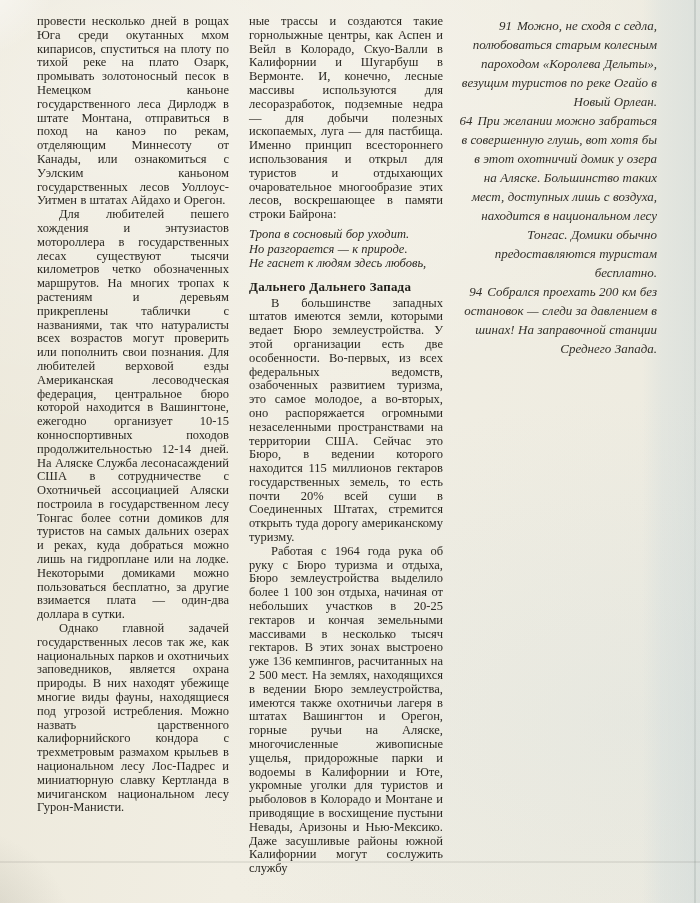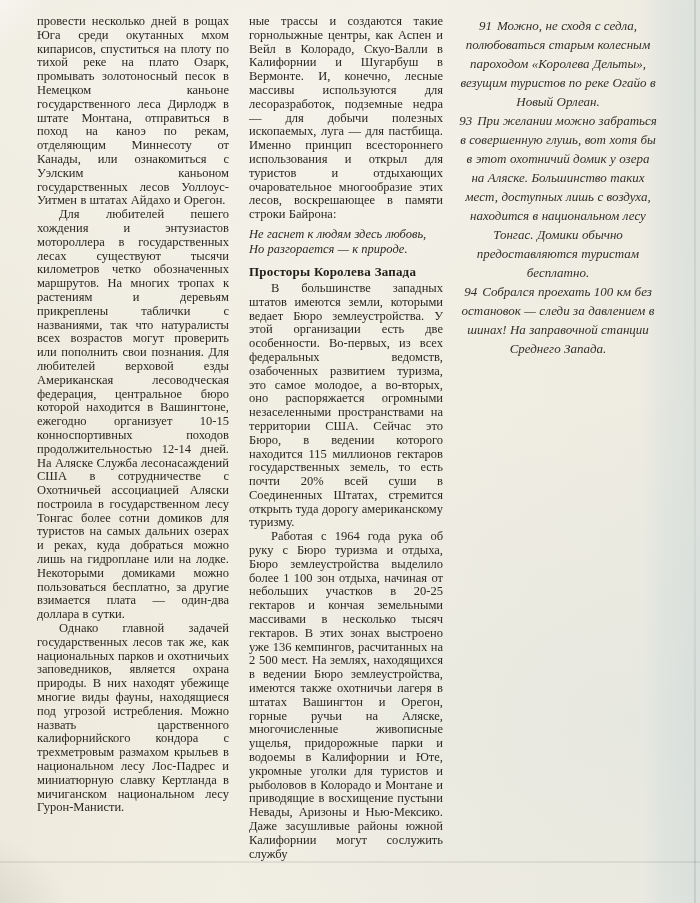--- a/index.html
+++ b/index.html
@@ -46,21 +46,21 @@
     text-align: justify;
     hyphens: auto; -webkit-hyphens: auto;
     word-spacing: 0.2px;
   }
   .col1 { left: 37px;  width: 192px; }
   .col2 { left: 249px; width: 194px; }
   .col3 {
     left: 459px; width: 198px; top: 16px;
     font-style: italic;
     font-size: 13px; line-height: 19px;
-    text-align: center;
+    text-align: right;
     color: #32302a;
   }
   p.body { margin: 0; text-indent: 22px; }
   p.body.cont { text-indent: 0; }
 
   .poem { margin: 5px 0 7px 0; font-style: italic; }
   .poem-line { line-height: 14.6px; white-space: nowrap; }
 
   .heading {
     font-weight: bold;
@@ -91,34 +91,35 @@
 
   <div class="col col1">
     <p class="body cont">провести несколько дней в рощах Юга среди окутанных мхом кипарисов, спуститься на плоту по тихой реке на плато Озарк, промывать золотоносный песок в Немецком каньоне государственного леса Дирлодж в штате Монтана, отправиться в поход на каноэ по рекам, отделяющим Миннесоту от Канады, или ознакомиться с Уэлским каньоном государственных лесов Уоллоус-Уитмен в штатах Айдахо и Орегон.</p>
     <p class="body">Для любителей пешего хождения и энтузиастов мотороллера в государственных лесах существуют тысячи километров четко обозначенных маршрутов. На многих тропах к растениям и деревьям прикреплены таблички с названиями, так что натуралисты всех возрастов могут проверить или пополнить свои познания. Для любителей верховой езды Американская лесоводческая федерация, центральное бюро которой находится в Вашингтоне, ежегодно организует 10-15 конноспортивных походов продолжительностью 12-14 дней. На Аляске Служба лесонасаждений США в сотрудничестве с Охотничьей ассоциацией Аляски построила в государственном лесу Тонгас более сотни домиков для туристов на самых дальних озерах и реках, куда добраться можно лишь на гидроплане или на лодке. Некоторыми домиками можно пользоваться бесплатно, за другие взимается плата — один-два доллара в сутки.</p>
     <p class="body">Однако главной задачей государственных лесов так же, как национальных парков и охотничьих заповедников, является охрана природы. В них находят убежище многие виды фауны, находящиеся под угрозой истребления. Можно назвать царственного калифорнийского кондора с трехметровым размахом крыльев в национальном лесу Лос-Падрес и миниатюрную славку Кертланда в мичиганском национальном лесу Гурон-Манисти.</p>
   </div>
 
   <div class="col col2">
     <p class="body cont">ные трассы и создаются такие горнолыжные центры, как Аспен и Вейл в Колорадо, Скуо-Валли в Калифорнии и Шугарбуш в Вермонте. И, конечно, лесные массивы используются для лесоразработок, подземные недра — для добычи полезных ископаемых, луга — для пастбища. Именно принцип всестороннего использования и открыл для туристов и отдыхающих очаровательное многообразие этих лесов, воскрешающее в памяти строки Байрона:</p>
     <div class="poem">
+      <div class="poem-line">Тропа в сосновый бор уходит.</div>
+      <div class="poem-line">Но разгорается — к природе.</div>
       <div class="poem-line">Не гаснет к людям здесь любовь,</div>
-      <div class="poem-line">Но разгорается — к природе.</div>
     </div>
-    <div class="heading">Просторы Королева Запада</div>
+    <div class="heading">Дальнего Дальнего Запада</div>
     <p class="body">В большинстве западных штатов имеются земли, которыми ведает Бюро землеустройства. У этой организации есть две особенности. Во-первых, из всех федеральных ведомств, озабоченных развитием туризма, это самое молодое, а во-вторых, оно распоряжается огромными незаселенными пространствами на территории США. Сейчас это Бюро, в ведении которого находится 115 миллионов гектаров государственных земель, то есть почти 20% всей суши в Соединенных Штатах, стремится открыть туда дорогу американскому туризму.</p>
     <p class="body">Работая с 1964 года рука об руку с Бюро туризма и отдыха, Бюро землеустройства выделило более 1 100 зон отдыха, начиная от небольших участков в 20-25 гектаров и кончая земельными массивами в несколько тысяч гектаров. В этих зонах выстроено уже 136 кемпингов, расчитанных на 2 500 мест. На землях, находящихся в ведении Бюро землеустройства, имеются также охотничьи лагеря в штатах Вашингтон и Орегон, горные ручьи на Аляске, многочисленные живописные ущелья, придорожные парки и водоемы в Калифорнии и Юте, укромные уголки для туристов и рыболовов в Колорадо и Монтане и приводящие в восхищение пустыни Невады, Аризоны и Нью-Мексико. Даже засушливые районы южной Калифорнии могут сослужить службу</p>
   </div>
 
   <div class="col col3">
     <p class="caption">
       <span class="cap-num">91</span><span>Можно, не сходя с седла, полюбоваться старым колесным пароходом «Королева Дельты», везущим туристов по реке Огайо в Новый Орлеан.</span>
     </p>
     <p class="caption">
-      <span class="cap-num">93</span><span>При желании можно забраться в совершенную глушь, вот хотя бы в этот охотничий домик у озера на Аляске. Большинство таких мест, доступных лишь с воздуха, находится в национальном лесу Тонгас. Домики обычно предоставляются туристам бесплатно.</span>
+      <span class="cap-num">64</span><span>При желании можно забраться в совершенную глушь, вот хотя бы в этот охотничий домик у озера на Аляске. Большинство таких мест, доступных лишь с воздуха, находится в национальном лесу Тонгас. Домики обычно предоставляются туристам бесплатно.</span>
     </p>
     <p class="caption">
-      <span class="cap-num">94</span><span>Собрался проехать 100 км без остановок — следи за давлением в шинах! На заправочной станции Среднего Запада.</span>
+      <span class="cap-num">94</span><span>Собрался проехать 200 км без остановок — следи за давлением в шинах! На заправочной станции Среднего Запада.</span>
     </p>
   </div>
 
   <div class="page-number">40</div>
 </div>
 
 </body></html>

